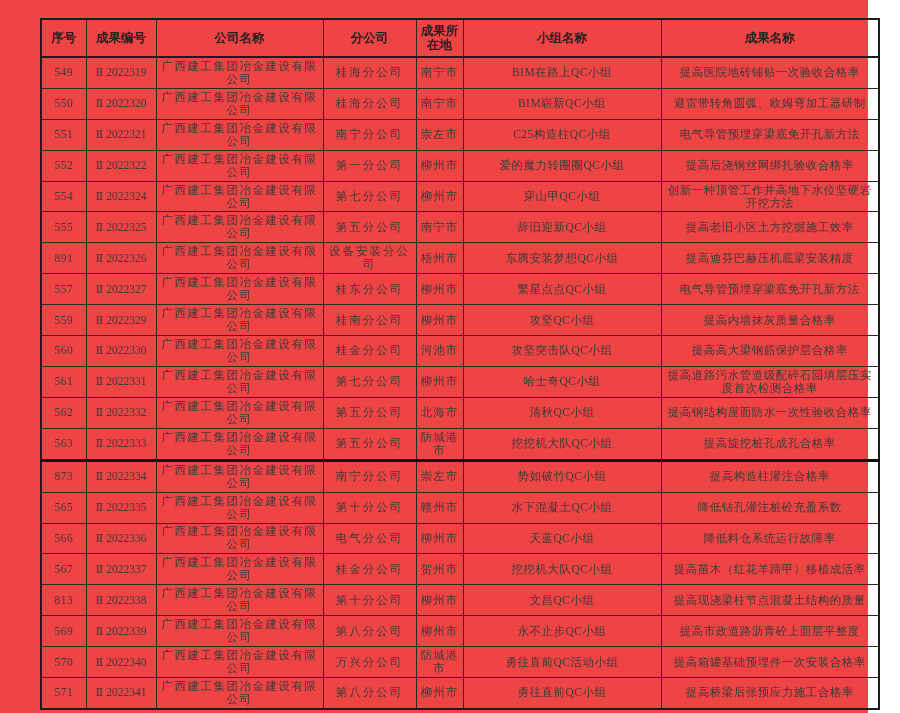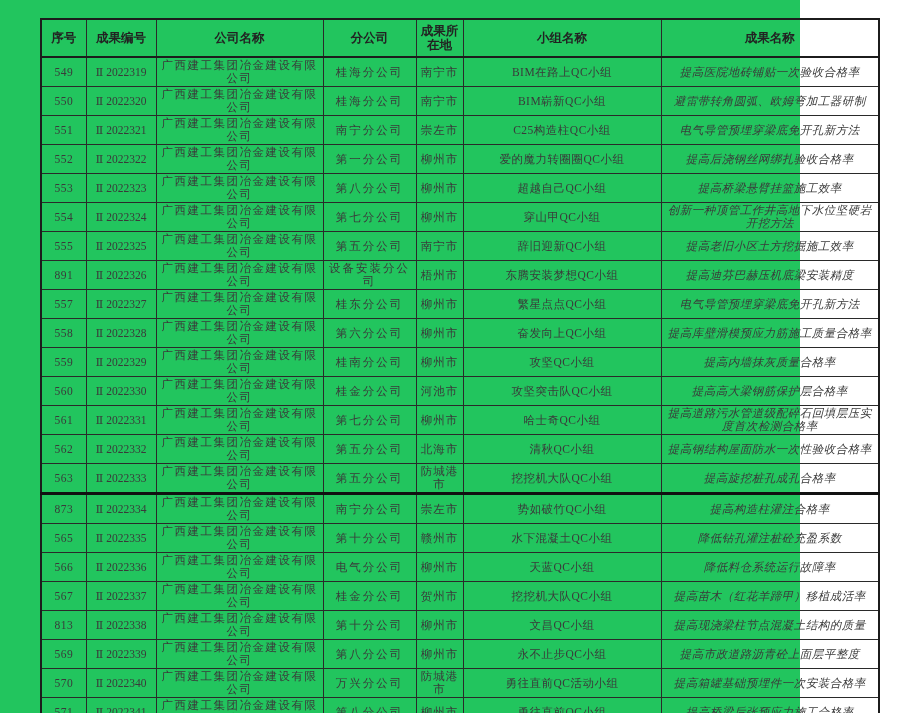--- a/index.html
+++ b/index.html
@@ -5,22 +5,22 @@
   * { margin: 0; padding: 0; box-sizing: border-box; }
   html, body {
     width: 900px; height: 713px;
     background: #ffffff;
     font-family: "Liberation Serif", "DejaVu Serif", serif;
     color: #333333;
     overflow: hidden;
   }
   .page {
     position: relative;
-    width: 800px; height: 713px;
-    background: #22c55e;
+    width: 868px; height: 713px;
+    background: #ef4444;
   }
   table.qc-table {
     position: absolute;
     left: 40px; top: 18px;
     width: 838px; height: 692px;
     border-collapse: collapse;
     table-layout: fixed;
   }
   table.qc-table th, table.qc-table td {
     border: 1.5px solid #2a2a2a;
@@ -41,21 +41,21 @@
     color: #222222;
     border-bottom: 2.5px solid #1c1c1c;
     border-top: 2px solid #1c1c1c;
   }
   td.col-serial { font-size: 12px; letter-spacing: 0.5px; }
   td.col-code   { font-size: 12px; }
   td.col-company { letter-spacing: 1.5px; font-size: 11.5px; padding: 1px 6px; }
   td.col-branch { letter-spacing: 2px; }
   td.col-loc    { letter-spacing: 1px; }
   td.col-group  { letter-spacing: 0.5px; margin-left: 33px; }
-  td.col-result { letter-spacing: 0.5px; font-style: italic; }
+  td.col-result { letter-spacing: 0.5px; }
   tr.thick-top td { border-top: 3px solid #111111; }
 </style>
 </head>
 <body>
 
 <div class="page">
   <table class="qc-table">
     <colgroup>
       <col style="width:45px">
       <col style="width:70px">
@@ -107,29 +107,20 @@
         <tr>
       <td class="col-serial">552</td>
       <td class="col-code">Ⅱ 2022322</td>
       <td class="col-company">广西建工集团冶金建设有限公司</td>
       <td class="col-branch">第一分公司</td>
       <td class="col-loc">柳州市</td>
       <td class="col-group">爱的魔力转圈圈QC小组</td>
       <td class="col-result">提高后浇钢丝网绑扎验收合格率</td>
     </tr>
         <tr>
-      <td class="col-serial">553</td>
-      <td class="col-code">Ⅱ 2022323</td>
-      <td class="col-company">广西建工集团冶金建设有限公司</td>
-      <td class="col-branch">第八分公司</td>
-      <td class="col-loc">柳州市</td>
-      <td class="col-group">超越自己QC小组</td>
-      <td class="col-result">提高桥梁悬臂挂篮施工效率</td>
-    </tr>
-        <tr>
       <td class="col-serial">554</td>
       <td class="col-code">Ⅱ 2022324</td>
       <td class="col-company">广西建工集团冶金建设有限公司</td>
       <td class="col-branch">第七分公司</td>
       <td class="col-loc">柳州市</td>
       <td class="col-group">穿山甲QC小组</td>
       <td class="col-result">创新一种顶管工作井高地下水位坚硬岩开挖方法</td>
     </tr>
         <tr>
       <td class="col-serial">555</td>
@@ -150,29 +141,20 @@
       <td class="col-result">提高迪芬巴赫压机底梁安装精度</td>
     </tr>
         <tr>
       <td class="col-serial">557</td>
       <td class="col-code">Ⅱ 2022327</td>
       <td class="col-company">广西建工集团冶金建设有限公司</td>
       <td class="col-branch">桂东分公司</td>
       <td class="col-loc">柳州市</td>
       <td class="col-group">繁星点点QC小组</td>
       <td class="col-result">电气导管预埋穿梁底免开孔新方法</td>
-    </tr>
-        <tr>
-      <td class="col-serial">558</td>
-      <td class="col-code">Ⅱ 2022328</td>
-      <td class="col-company">广西建工集团冶金建设有限公司</td>
-      <td class="col-branch">第六分公司</td>
-      <td class="col-loc">柳州市</td>
-      <td class="col-group">奋发向上QC小组</td>
-      <td class="col-result">提高库壁滑模预应力筋施工质量合格率</td>
     </tr>
         <tr>
       <td class="col-serial">559</td>
       <td class="col-code">Ⅱ 2022329</td>
       <td class="col-company">广西建工集团冶金建设有限公司</td>
       <td class="col-branch">桂南分公司</td>
       <td class="col-loc">柳州市</td>
       <td class="col-group">攻坚QC小组</td>
       <td class="col-result">提高内墙抹灰质量合格率</td>
     </tr>

